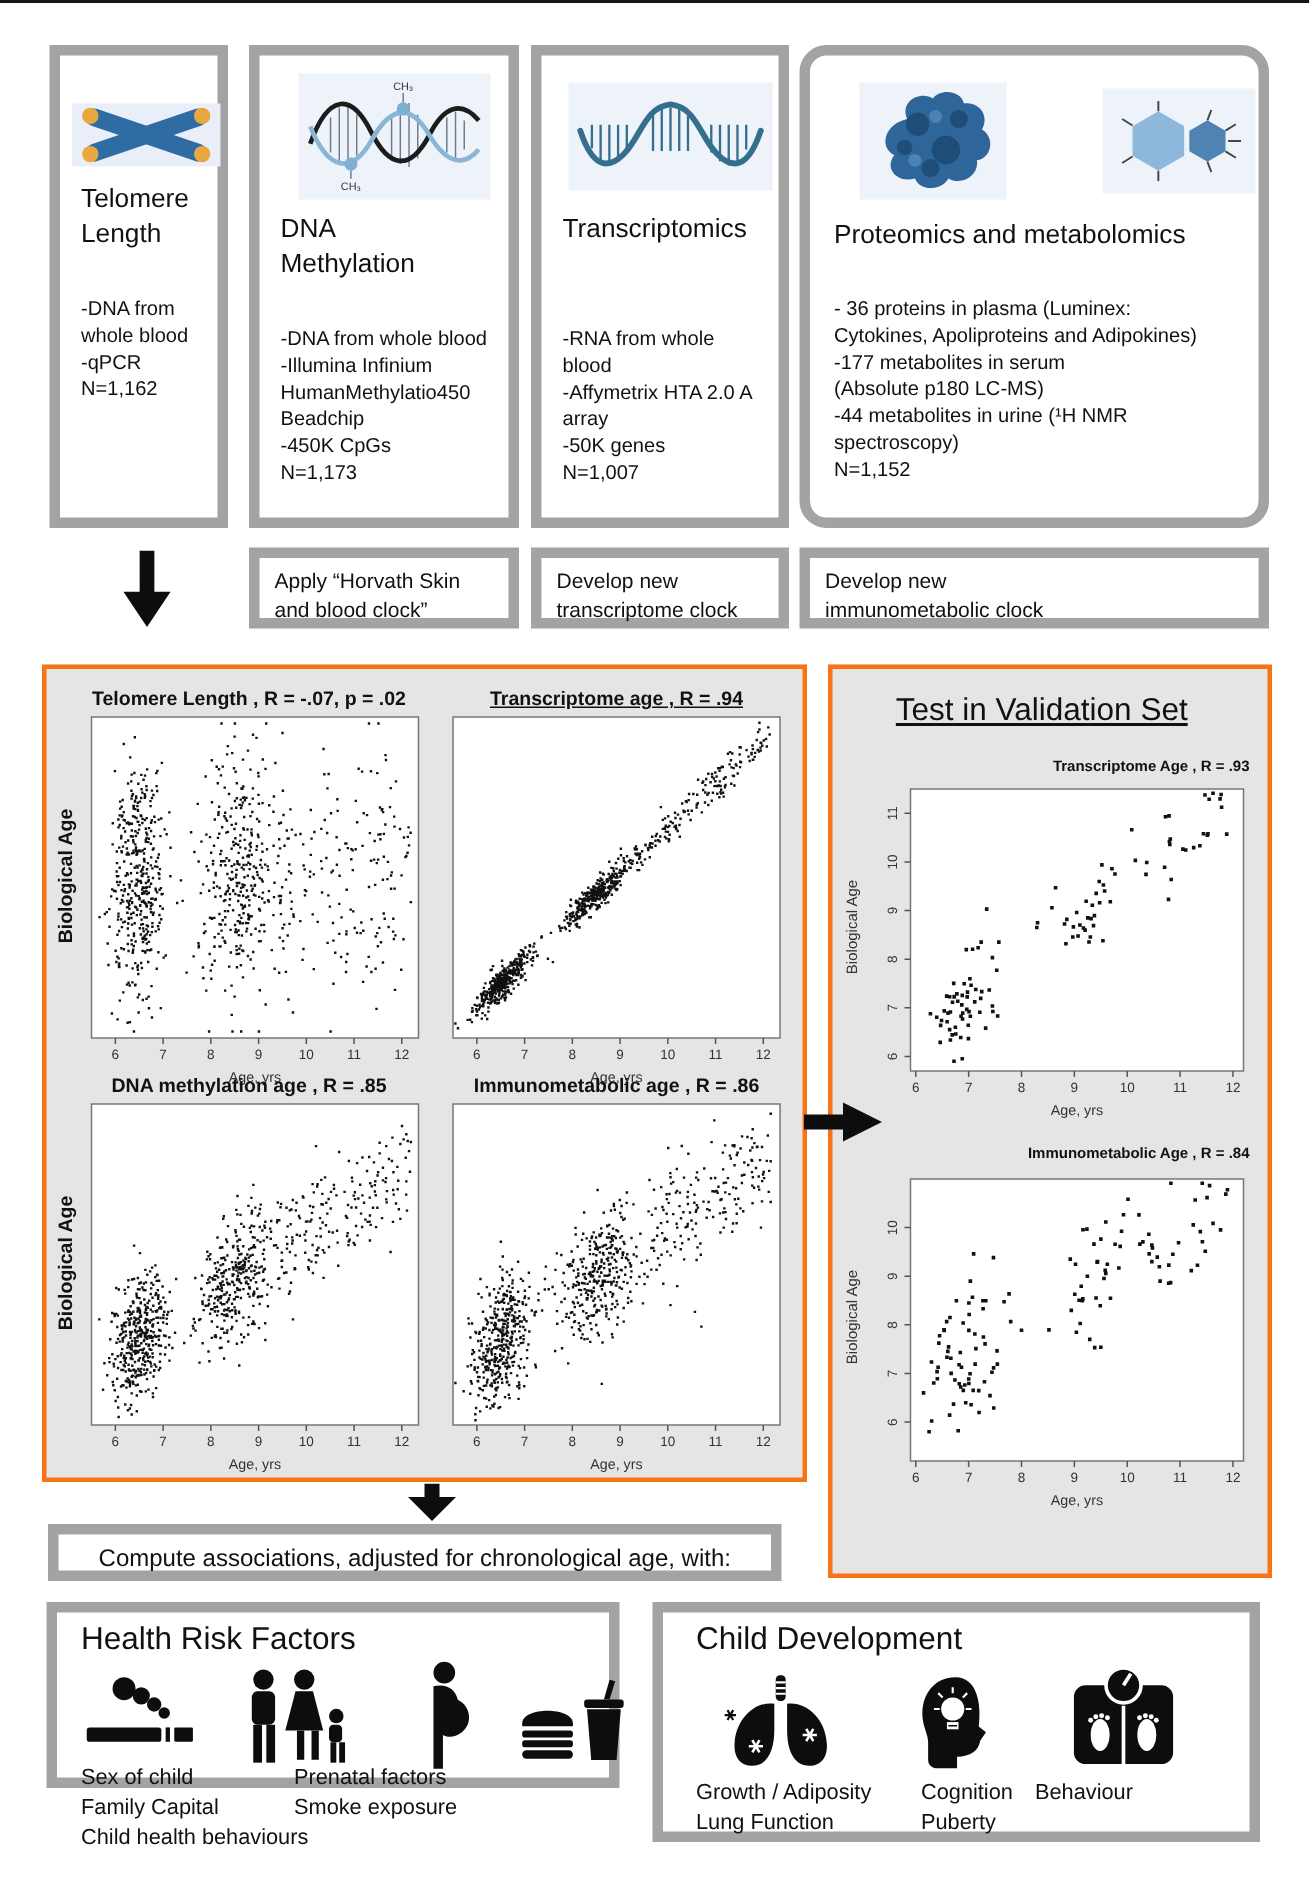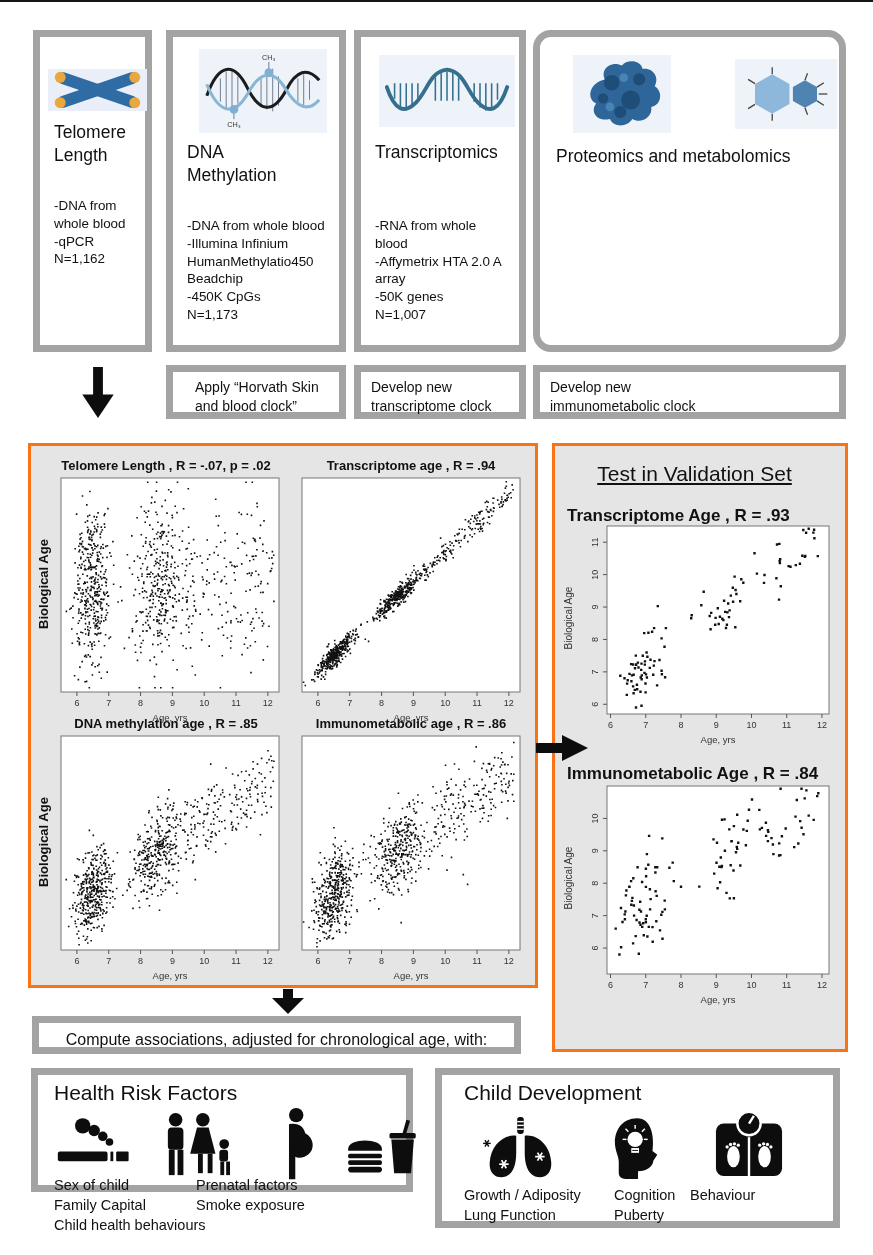--- a/index.html
+++ b/index.html
@@ -7,21 +7,21 @@
          font-family:"Liberation Sans",sans-serif;color:#111;overflow:hidden;}
   .abs{position:absolute;box-sizing:border-box;}
   .box{position:absolute;box-sizing:border-box;border:7px solid #a3a3a3;background:#fff;}
   .panel{position:absolute;box-sizing:border-box;border:3px solid #f97316;background:#e5e5e5;}
   .prelines{white-space:pre-line;}
   .icon-bg{position:absolute;background:#e9eef8;display:flex;align-items:center;justify-content:center;}
   .modality-title{position:absolute;font-size:17.5px;line-height:1.32;color:#111;}
   .modality-body{position:absolute;font-size:13.4px;line-height:1.33;color:#111;}
   .clock-text{font-size:14px;line-height:1.35;padding:6px 10px;color:#111;}
   .plot-title{position:absolute;font-weight:bold;font-size:13px;text-align:center;white-space:nowrap;color:#111;}
-  .vplot-title{position:absolute;font-weight:bold;font-size:17px;text-align:left;white-space:nowrap;color:#111;}
+  .vplot-title{position:absolute;font-weight:bold;font-size:10px;text-align:right;white-space:nowrap;color:#111;}
   .ylab-main{position:absolute;width:200px;height:16px;text-align:center;font-weight:bold;
              font-size:13px;transform:rotate(-90deg);color:#111;}
   .ylab-val{position:absolute;width:120px;height:12px;text-align:center;font-size:10px;
             transform:rotate(-90deg);color:#333;}
   .big-heading{position:absolute;font-size:21px;text-align:center;color:#111;}
   .outcome-text{position:absolute;font-size:14.5px;color:#111;white-space:nowrap;}
   svg text{font-family:"Liberation Sans",sans-serif;}
   .chart-host{position:absolute;}
 </style>
 </head>
@@ -143,47 +143,54 @@
           <line x1="92" y1="44" x2="100" y2="49"></line>
           <line x1="94" y1="36" x2="104" y2="36"></line>
           <line x1="78" y1="20" x2="81" y2="12"></line>
           <line x1="78" y1="52" x2="81" y2="60"></line>
         </g>
         <polygon points="40,13 60,24.5 60,47.5 40,59 20,47.5 20,24.5" fill="#8db8dc"></polygon>
         <polygon points="78,20 92,28 92,44 78,52 64,44 64,28" fill="#4f83b2"></polygon>
       </svg>
     </div>
     <div class="modality-title" style="left:16px;top:108px;">Proteomics and metabolomics</div>
+    <div class="modality-body prelines" style="left:16px;top:160px;">- 36 proteins in plasma (Luminex:
+Cytokines, Apoliproteins and Adipokines)
+-177 metabolites in serum
+ (Absolute p180 LC-MS)
+-44 metabolites in urine (¹H NMR
+spectroscopy)
+N=1,152</div>
   </div>
 
   <div class="abs" style="left:80px;top:367px;width:36px;height:53px;">
     <svg width="36" height="53" viewBox="0 0 36 54">
       <rect x="13" y="0" width="10" height="30" fill="#0d0d0d"></rect>
       <polygon points="2,28 34,28 18,52" fill="#0d0d0d"></polygon>
     </svg>
   </div>
 
-  <div class="box" style="left:166px;top:365px;width:180px;height:54px;padding-left:12px;">
+  <div class="box" style="left:166px;top:365px;width:180px;height:54px;">
     <div class="clock-text prelines">Apply “Horvath Skin
 and blood clock”</div>
   </div>
 
   <div class="box" style="left:354px;top:365px;width:172px;height:54px;">
     <div class="clock-text prelines">Develop new
 transcriptome clock</div>
   </div>
 
   <div class="box" style="left:533px;top:365px;width:313px;height:54px;">
     <div class="clock-text prelines">Develop new
 immunometabolic clock</div>
   </div>
 
   <div class="panel" style="left:28px;top:443px;width:510px;height:545px;">
     <div class="plot-title" style="left:10px;top:12px;width:250px;">Telomere Length , R = -.07, p = .02</div>
-    <div class="plot-title" style="left:255px;top:12px;width:250px;">Transcriptome age , R = .94</div>
+    <div class="plot-title" style="left:255px;top:12px;width:250px;text-decoration:underline;">Transcriptome age , R = .94</div>
 
     <div class="ylab-main" style="left:-87px;top:130px;">Biological Age</div>
     <div class="chart-host" style="left:27px;top:30px;"><svg width="226" height="252">
           <rect x="3" y="2" width="218" height="214" fill="#fff" stroke="#777" stroke-width="1"></rect>
           <g stroke="#555" stroke-width="1">
             <line x1="18.91240875912409" x2="18.91240875912409" y1="216" y2="220"></line>
             <line x1="50.737226277372265" x2="50.737226277372265" y1="216" y2="220"></line>
             <line x1="82.56204379562044" x2="82.56204379562044" y1="216" y2="220"></line>
             <line x1="114.38686131386862" x2="114.38686131386862" y1="216" y2="220"></line>
             <line x1="146.2116788321168" x2="146.2116788321168" y1="216" y2="220"></line>

